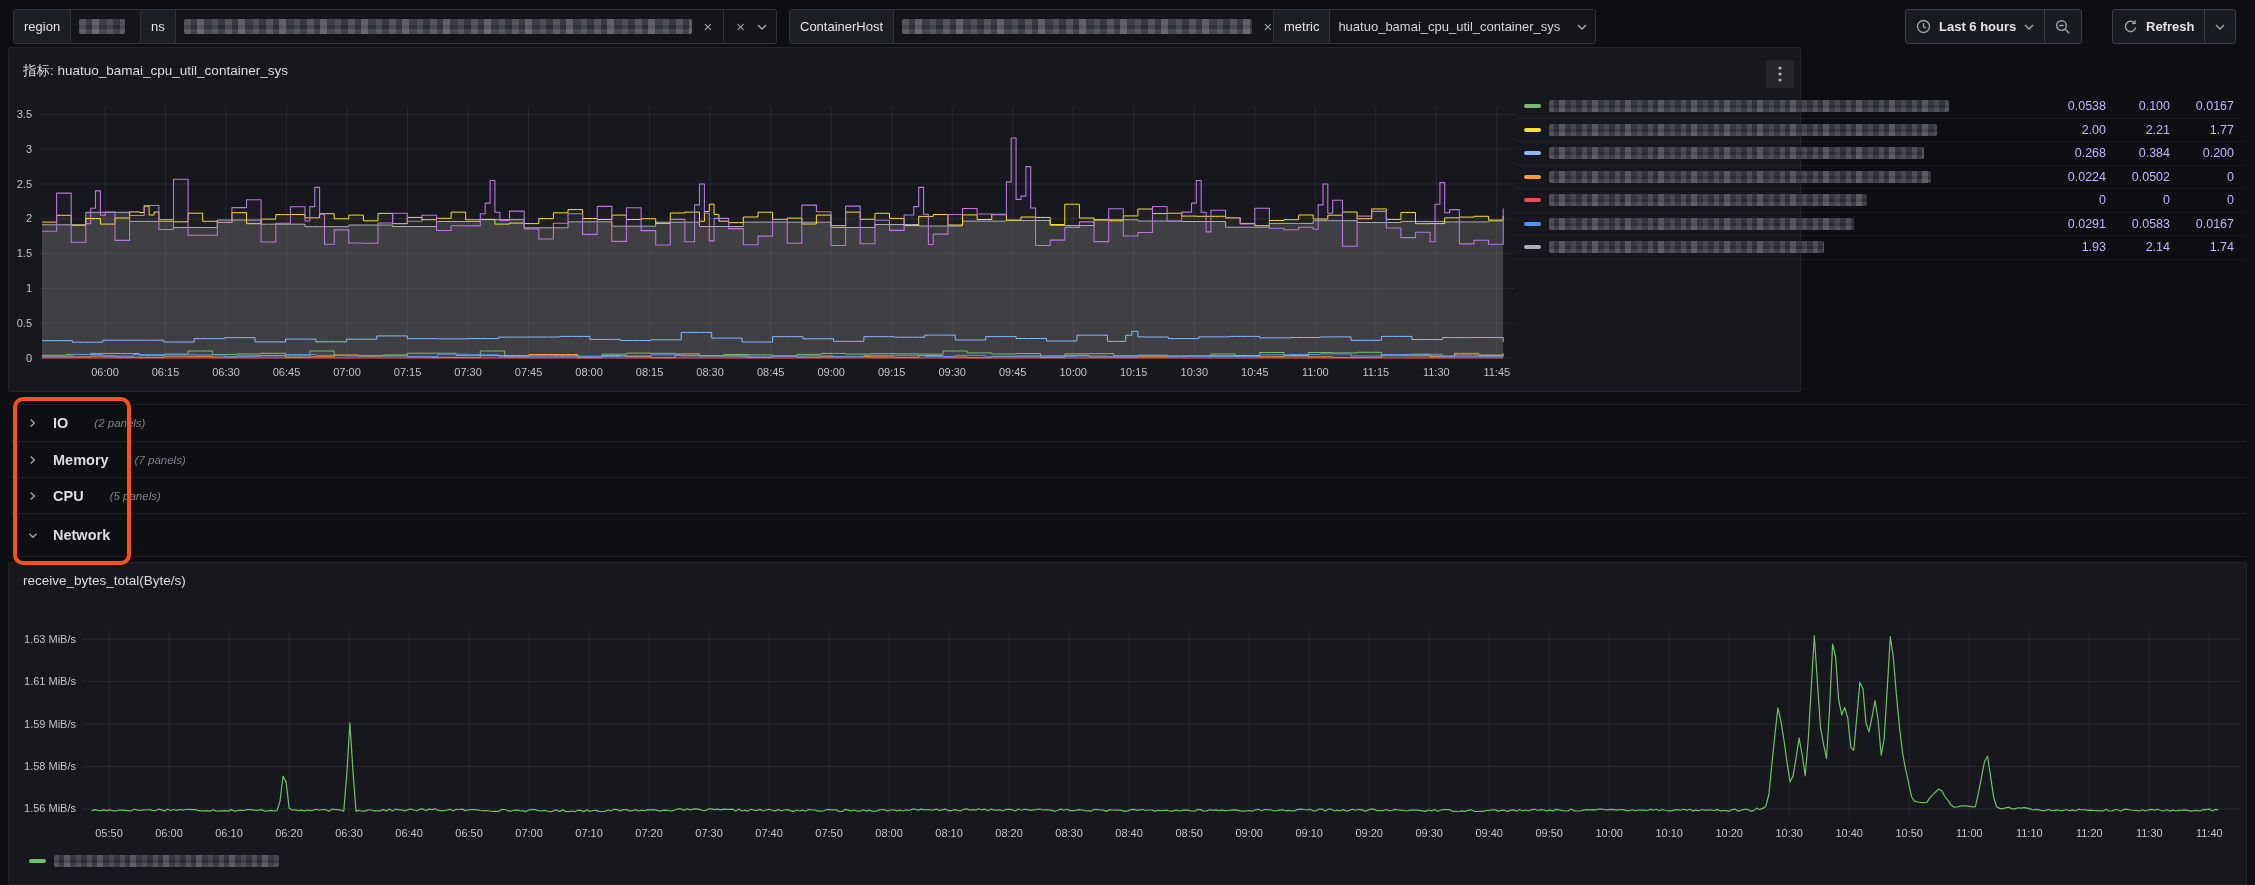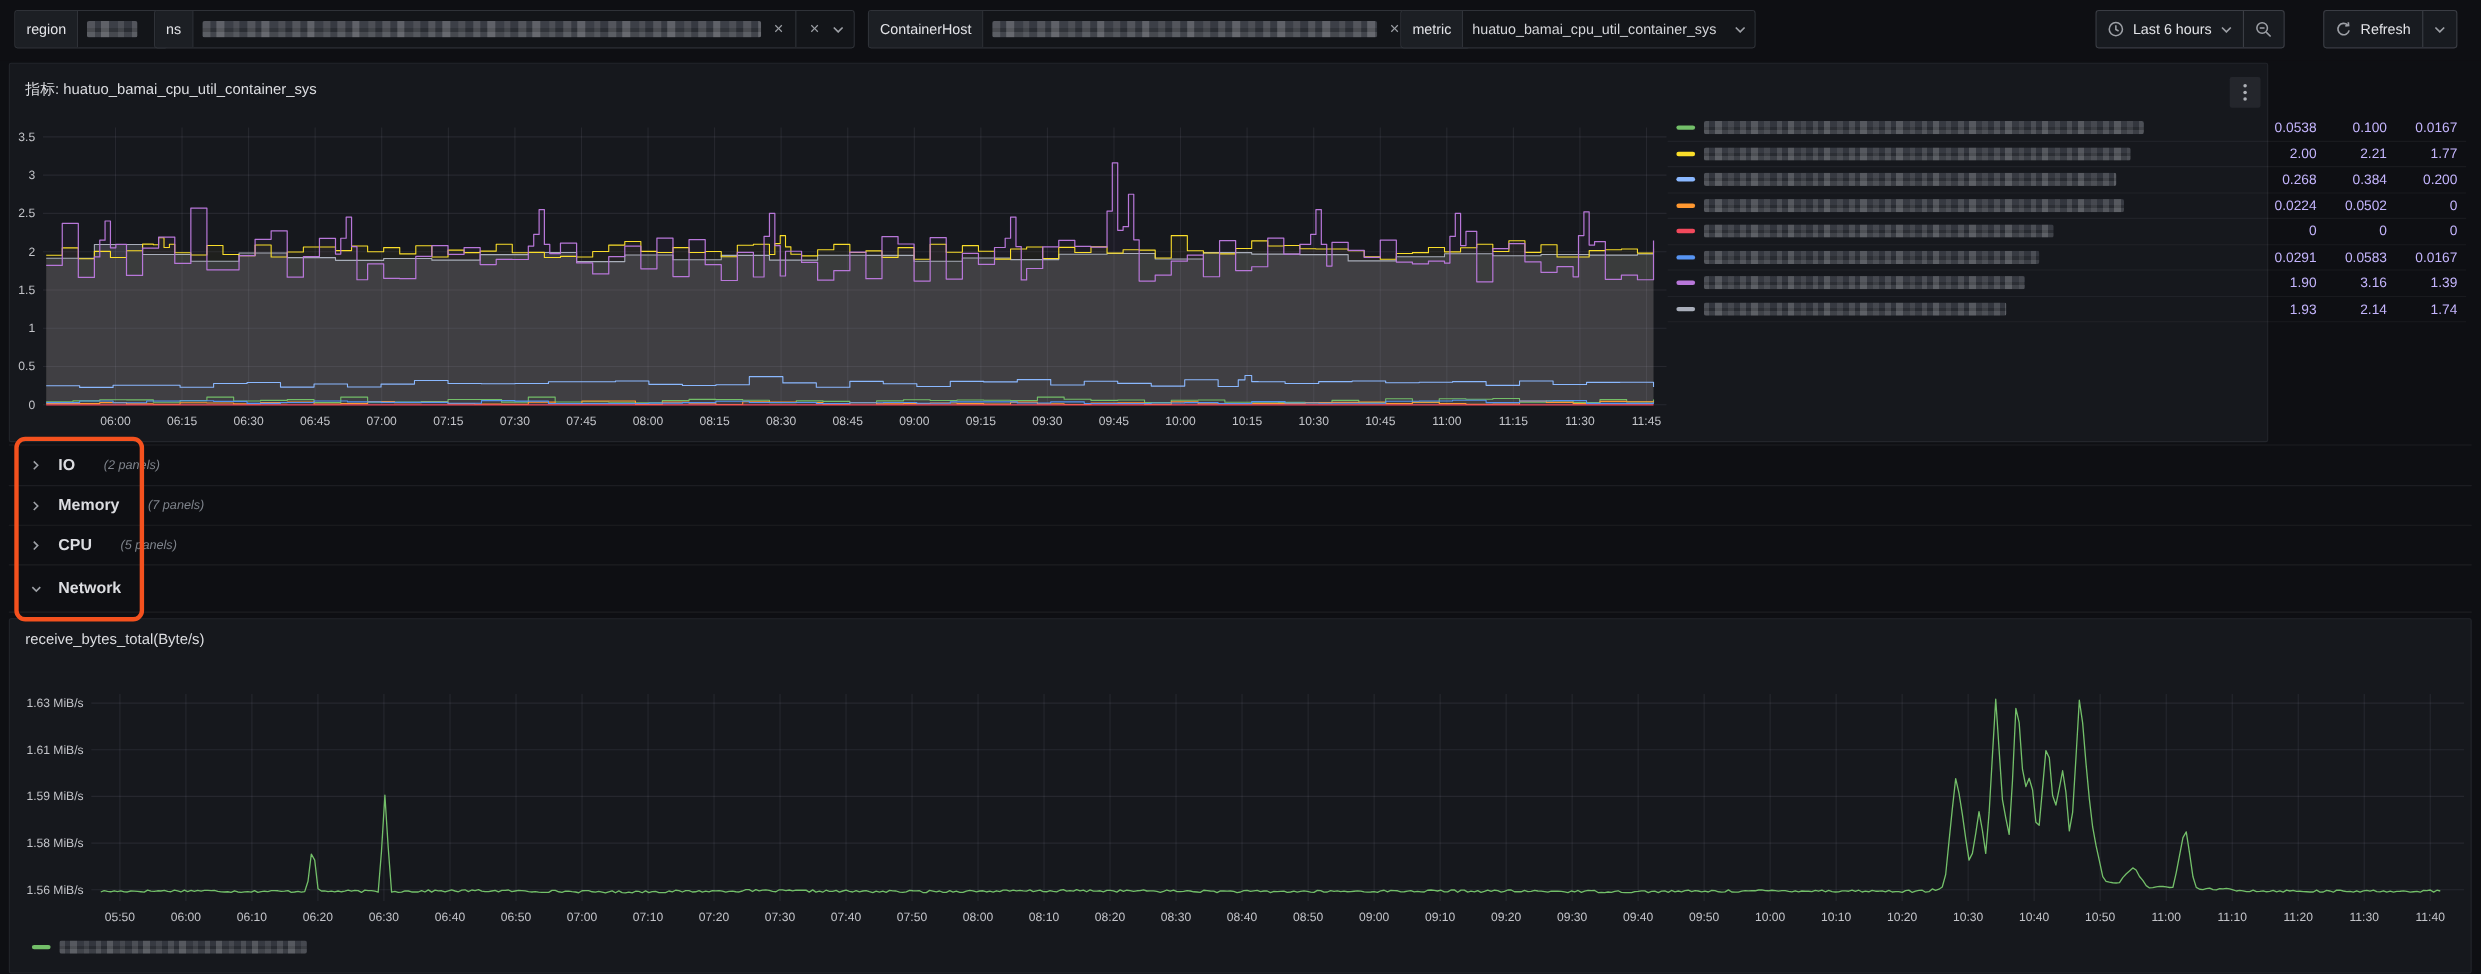--- a/index.html
+++ b/index.html
@@ -25,27 +25,27 @@
         rgba(255,255,255,.22) 13px 20px, rgba(255,255,255,.05) 20px 28px,
         rgba(255,255,255,.13) 28px 34px, rgba(255,255,255,.02) 34px 41px),
       repeating-linear-gradient(0deg, #3c3f46 0 5px, #26292f 5px 9px, #32353d 9px 15px); }
   .mzs { height:12px; background-image:
       repeating-linear-gradient(90deg, rgba(255,255,255,.14) 0 5px, rgba(255,255,255,.02) 5px 10px,
         rgba(255,255,255,.19) 10px 16px, rgba(255,255,255,.04) 16px 22px,
         rgba(255,255,255,.11) 22px 27px, rgba(255,255,255,.02) 27px 33px),
       repeating-linear-gradient(0deg, #383b42 0 4px, #24272d 4px 7px, #2f323a 7px 12px); }
   .tbtn { position:absolute; top:9px; height:35px; display:flex; align-items:stretch;
     background:#181b20; border:1px solid #3a3d44; border-radius:3px; color:#e3e4e8;
-    font-size:13px; font-weight:400; overflow:hidden; }
+    font-size:13px; font-weight:700; overflow:hidden; }
   .tbtn .seg { display:flex; align-items:center; gap:8px; padding:0 10px; }
   .tbtn .seg + .seg { border-left:1px solid #3a3d44; }
 
   
   .panel { position:absolute; background:#16181d; border:1px solid #23252b; border-radius:2px; }
-  #panel1 { left:8px; top:57px; width:2054px; height:345px; }
+  #panel1 { left:8px; top:47px; width:1793px; height:345px; }
   #panel2 { left:8px; top:562px; width:2239px; height:323px; }
   .ptitle { position:absolute; font-size:13.5px; font-weight:500; color:#dcdde1; white-space:nowrap; cursor:pointer; }
   #kebab { position:absolute; right:6px; top:12px; width:28px; height:28px; display:flex;
     align-items:center; justify-content:center; background:#24262c; border-radius:2px; color:#aeb1b7; cursor:pointer; }
 
   svg { font-family:"Liberation Sans","DejaVu Sans",sans-serif; }
   svg .tick { font-size:11px; fill:#c3c4c9; }
 
   
   #legend1 { position:absolute; left:1507px; top:47px; width:726px; font-size:12.5px; }
@@ -310,29 +310,20 @@
       <span class="lv">0</span>
     </div>
     <div class="lrow">
       <span class="lname">
           <span class="dash" style="background: rgb(87, 148, 242);"></span>
           <span class="mz mzs" style="width:305px"></span>
         </span>
       <span class="lv mean">0.0291</span>
       <span class="lv">0.0583</span>
       <span class="lv">0.0167</span>
-    </div>
-    <div class="lrow">
-      <span class="lname">
-          <span class="dash" style="background: rgb(184, 119, 217);"></span>
-          <span class="mz mzs" style="width:292px"></span>
-        </span>
-      <span class="lv mean">1.90</span>
-      <span class="lv">3.16</span>
-      <span class="lv">1.39</span>
     </div>
     <div class="lrow">
       <span class="lname">
           <span class="dash" style="background: rgb(169, 174, 186);"></span>
           <span class="mz mzs" style="width:275px"></span>
         </span>
       <span class="lv mean">1.93</span>
       <span class="lv">2.14</span>
       <span class="lv">1.74</span>
     </div>

